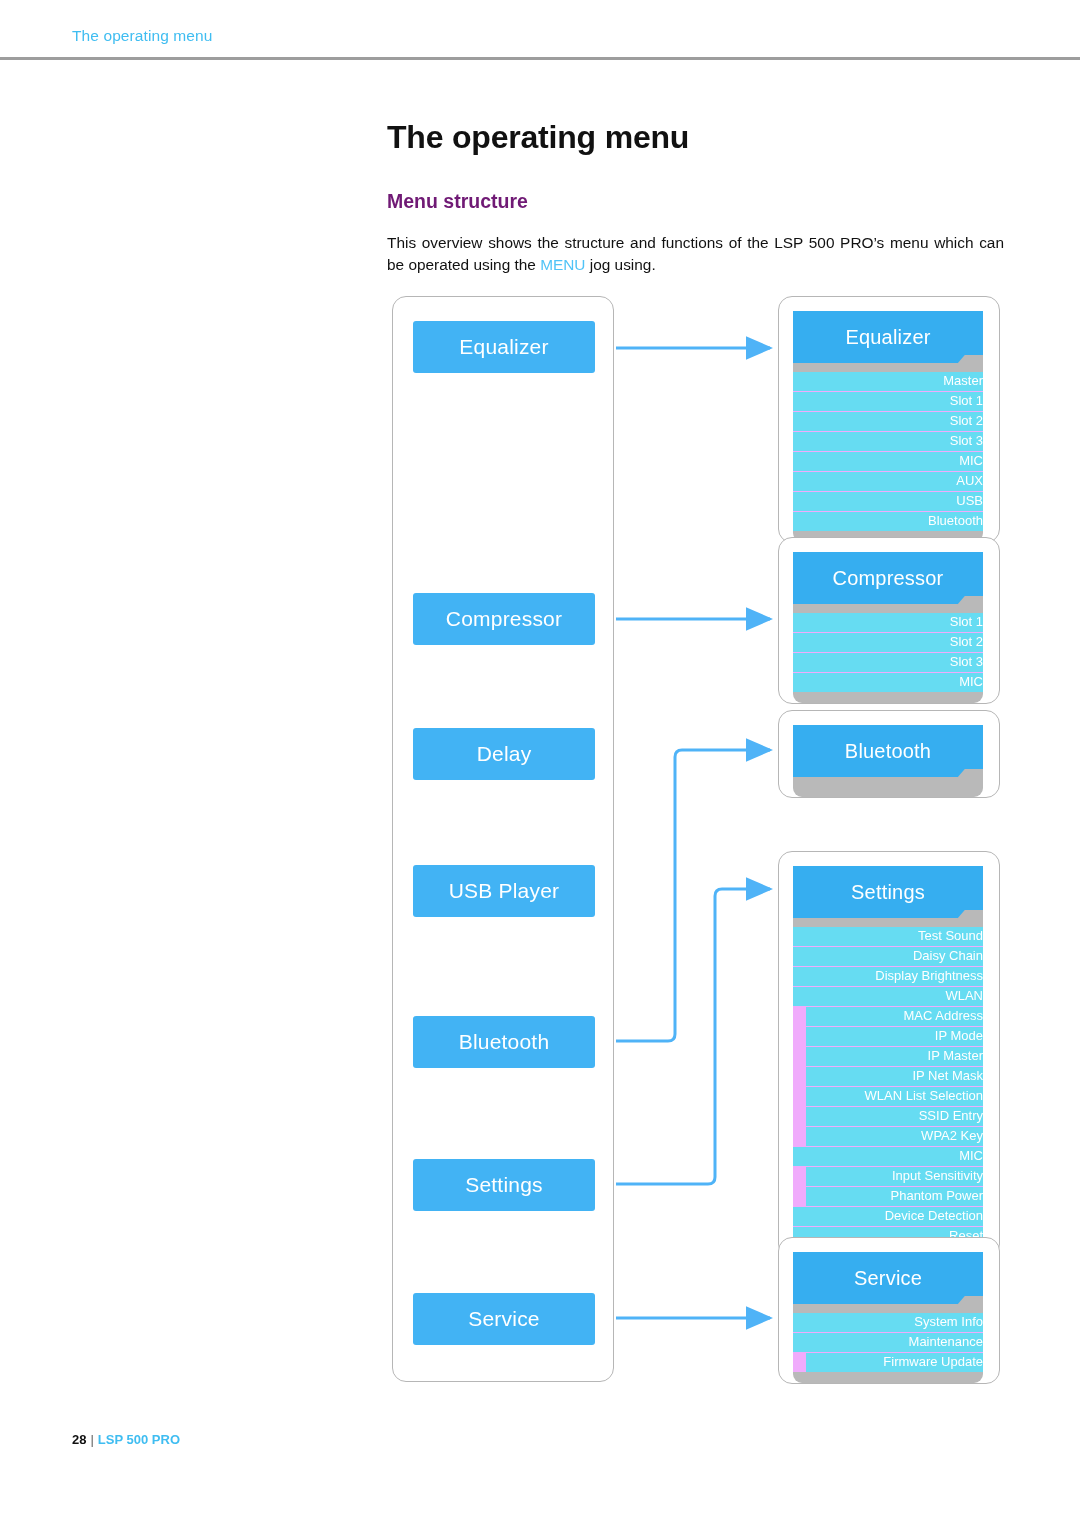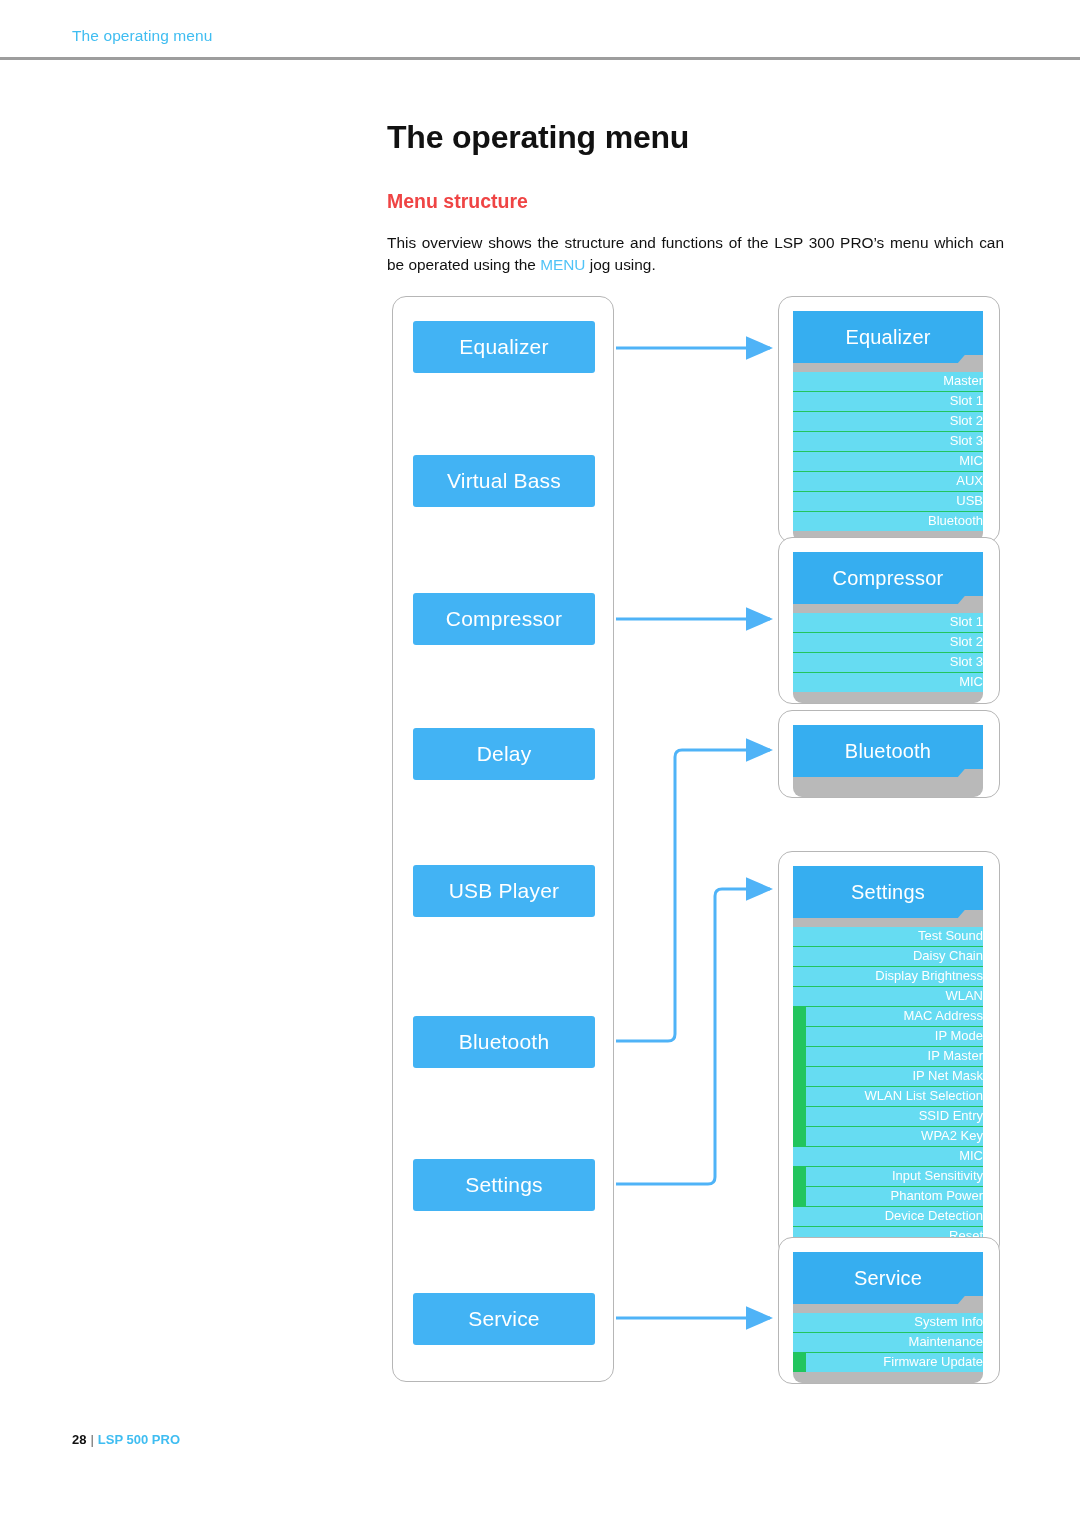--- a/index.html
+++ b/index.html
@@ -45,21 +45,21 @@
     font-size: 32px;
     font-weight: bold;
     color: #111;
     letter-spacing: -.2px;
   }
   #section-title {
     position: absolute;
     left: 387px; top: 190px;
     font-size: 19.5px;
     font-weight: bold;
-    color: #ef4444;
+    color: #701a75;
   }
   #intro {
     position: absolute;
     left: 387px; top: 232px;
     width: 617px;
     font-size: 15.4px;
     line-height: 22px;
     color: #111;
     text-align: justify;
   }
@@ -144,21 +144,21 @@
   
   .panel-head::after {
     content: "";
     position: absolute;
     right: 0; bottom: -1px;
     width: 26px; height: 9px;
     background: #b9b9b9;
     clip-path: polygon(30% 0, 100% 0, 100% 100%, 0 100%);
   }
   .panel-gap { height: 9px; background: #b9b9b9; }
-  .rows { background: #22c55e; }
+  .rows { background: #f0abfc; }
   .row {
     height: 18.5px;
     background: #66DCF2;
     color: #ffffff;
     font-size: 13px;
     line-height: 18.5px;
     padding-left: 7px;
     margin-bottom: 1.5px;
     white-space: nowrap;
     overflow: hidden;
@@ -173,21 +173,21 @@
 
 <div id="page">
 
   <div id="running-header">
     <div class="rh-text">The operating menu</div>
     <div class="rh-rule"></div>
   </div>
 
   <h1 id="page-title">The operating menu</h1>
   <h2 id="section-title">Menu structure</h2>
-  <p id="intro"><span>This overview shows the structure and functions of the LSP 300 PRO’s menu which can be operated using the </span><span class="kw">MENU</span><span> jog using.</span></p>
+  <p id="intro"><span>This overview shows the structure and functions of the LSP 500 PRO’s menu which can be operated using the </span><span class="kw">MENU</span><span> jog using.</span></p>
 
   <div id="diagram">
 
     <svg id="connectors" viewBox="0 0 1080 1527">
       <defs>
         <marker id="arrowRight" markerWidth="9" markerHeight="9" refX="8" refY="4.5" orient="auto">
           <path d="M0,0.6 L9,4.5 L0,8.4 Z" fill="#4FB3F7"></path>
         </marker>
         <marker id="arrowDown" markerWidth="9" markerHeight="9" refX="4.5" refY="8" orient="auto">
           <path d="M0.6,0 L8.4,0 L4.5,9 Z" fill="#4FB3F7"></path>
@@ -210,21 +210,20 @@
 
         <path d="M614,1041 L666,1041 Q673,1041 673,1034 L673,757 Q673,750 680,750 L768,750"></path>
 
         <path d="M614,1184 L706,1184 Q713,1184 713,1177 L713,896 Q713,889 720,889 L768,889"></path>
         <line x1="614" y1="1318" x2="768" y2="1318"></line>
       </g>
     </svg>
 
     <div id="flow-column">
         <div class="flow-node" style="top: 24px;">Equalizer</div>
-        <div class="flow-node" style="top: 158px;">Virtual Bass</div>
         <div class="flow-node" style="top: 296px;">Compressor</div>
         <div class="flow-node" style="top: 431px;">Delay</div>
         <div class="flow-node" style="top: 568px;">USB Player</div>
         <div class="flow-node" style="top: 719px;">Bluetooth</div>
         <div class="flow-node" style="top: 862px;">Settings</div>
         <div class="flow-node" style="top: 996px;">Service</div>
       </div>
 
   <div class="panel" style="top: 296px;">
         <div class="panel-inner">

